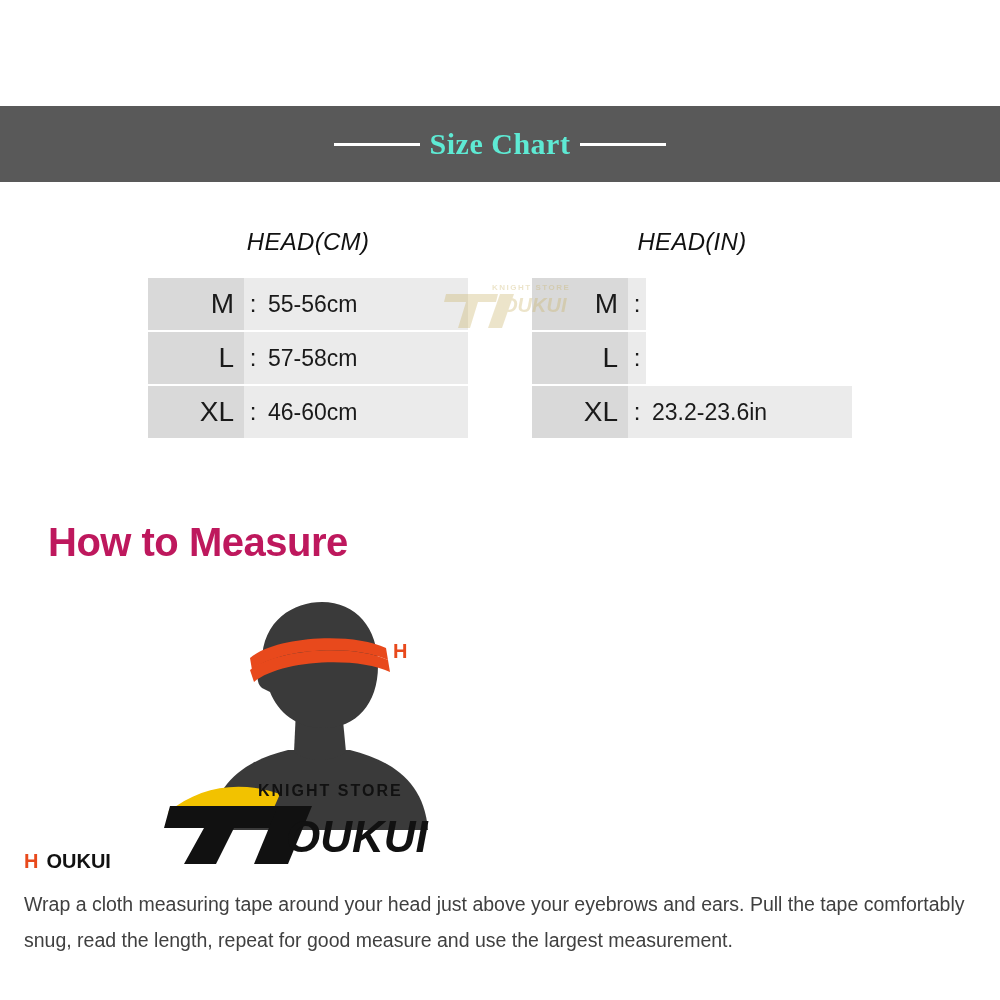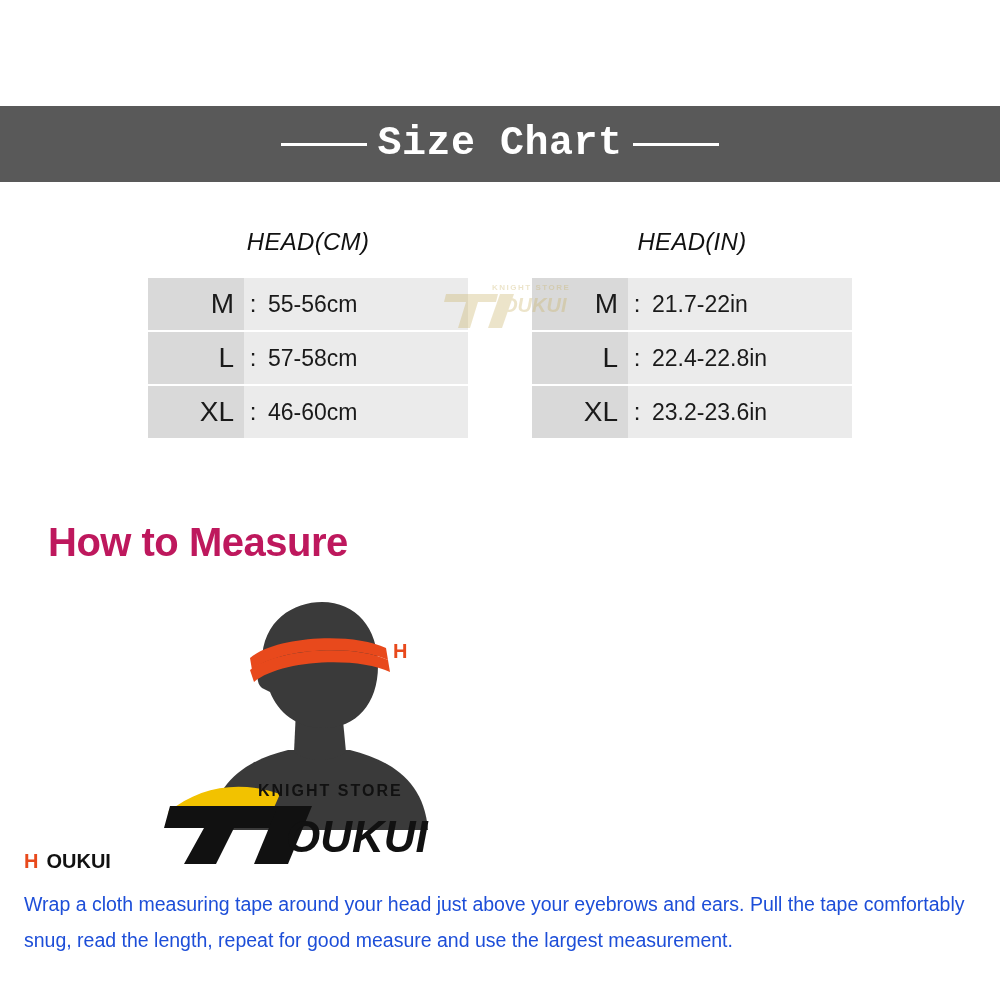--- a/index.html
+++ b/index.html
@@ -39,24 +39,24 @@
     align-items: center;
     justify-content: center;
     gap: 10px;
   }
   .rule {
     width: 86px;
     height: 3px;
     background: #ffffff;
   }
   .header-title {
-    font-family: Liberation Mono, monospace;
-    font-weight: bold;
-    font-size: 40px;
-    color: #ffffff;
+    font-family: Liberation Serif, serif;
+    font-weight: bold;
+    font-size: 30px;
+    color: #5eead4;
     letter-spacing: 0.5px;
     line-height: 1;
     white-space: nowrap;
   }
 
   
   .tables {
     position: absolute;
     left: 0;
     top: 228px;
@@ -183,21 +183,21 @@
     color: #111111;
   }
 
   .paragraph {
     position: absolute;
     left: 24px;
     top: 886px;
     width: 960px;
     font-size: 19.5px;
     line-height: 36px;
-    color: #1d4ed8;
+    color: #404040;
   }
 
   
   .bottom-edge {
     position: absolute;
     left: 0;
     top: 999px;
     width: 1000px;
     height: 1px;
     background: #ffffff;
@@ -239,27 +239,25 @@
         <div class="size-value">46-60cm</div>
       </div>
     </div>
 
     <div class="table-block">
       <div class="table-title">HEAD(IN)</div>
 
       <div class="size-row">
         <div class="size-label">M</div>
         <div class="size-sep">:</div>
-        <div class="size-value">21.7-22in</div>
       </div>
 
       <div class="size-row">
         <div class="size-label">L</div>
         <div class="size-sep">:</div>
-        <div class="size-value">22.4-22.8in</div>
       </div>
 
       <div class="size-row">
         <div class="size-label">XL</div>
         <div class="size-sep">:</div>
         <div class="size-value">23.2-23.6in</div>
       </div>
     </div>
   </div>
 

